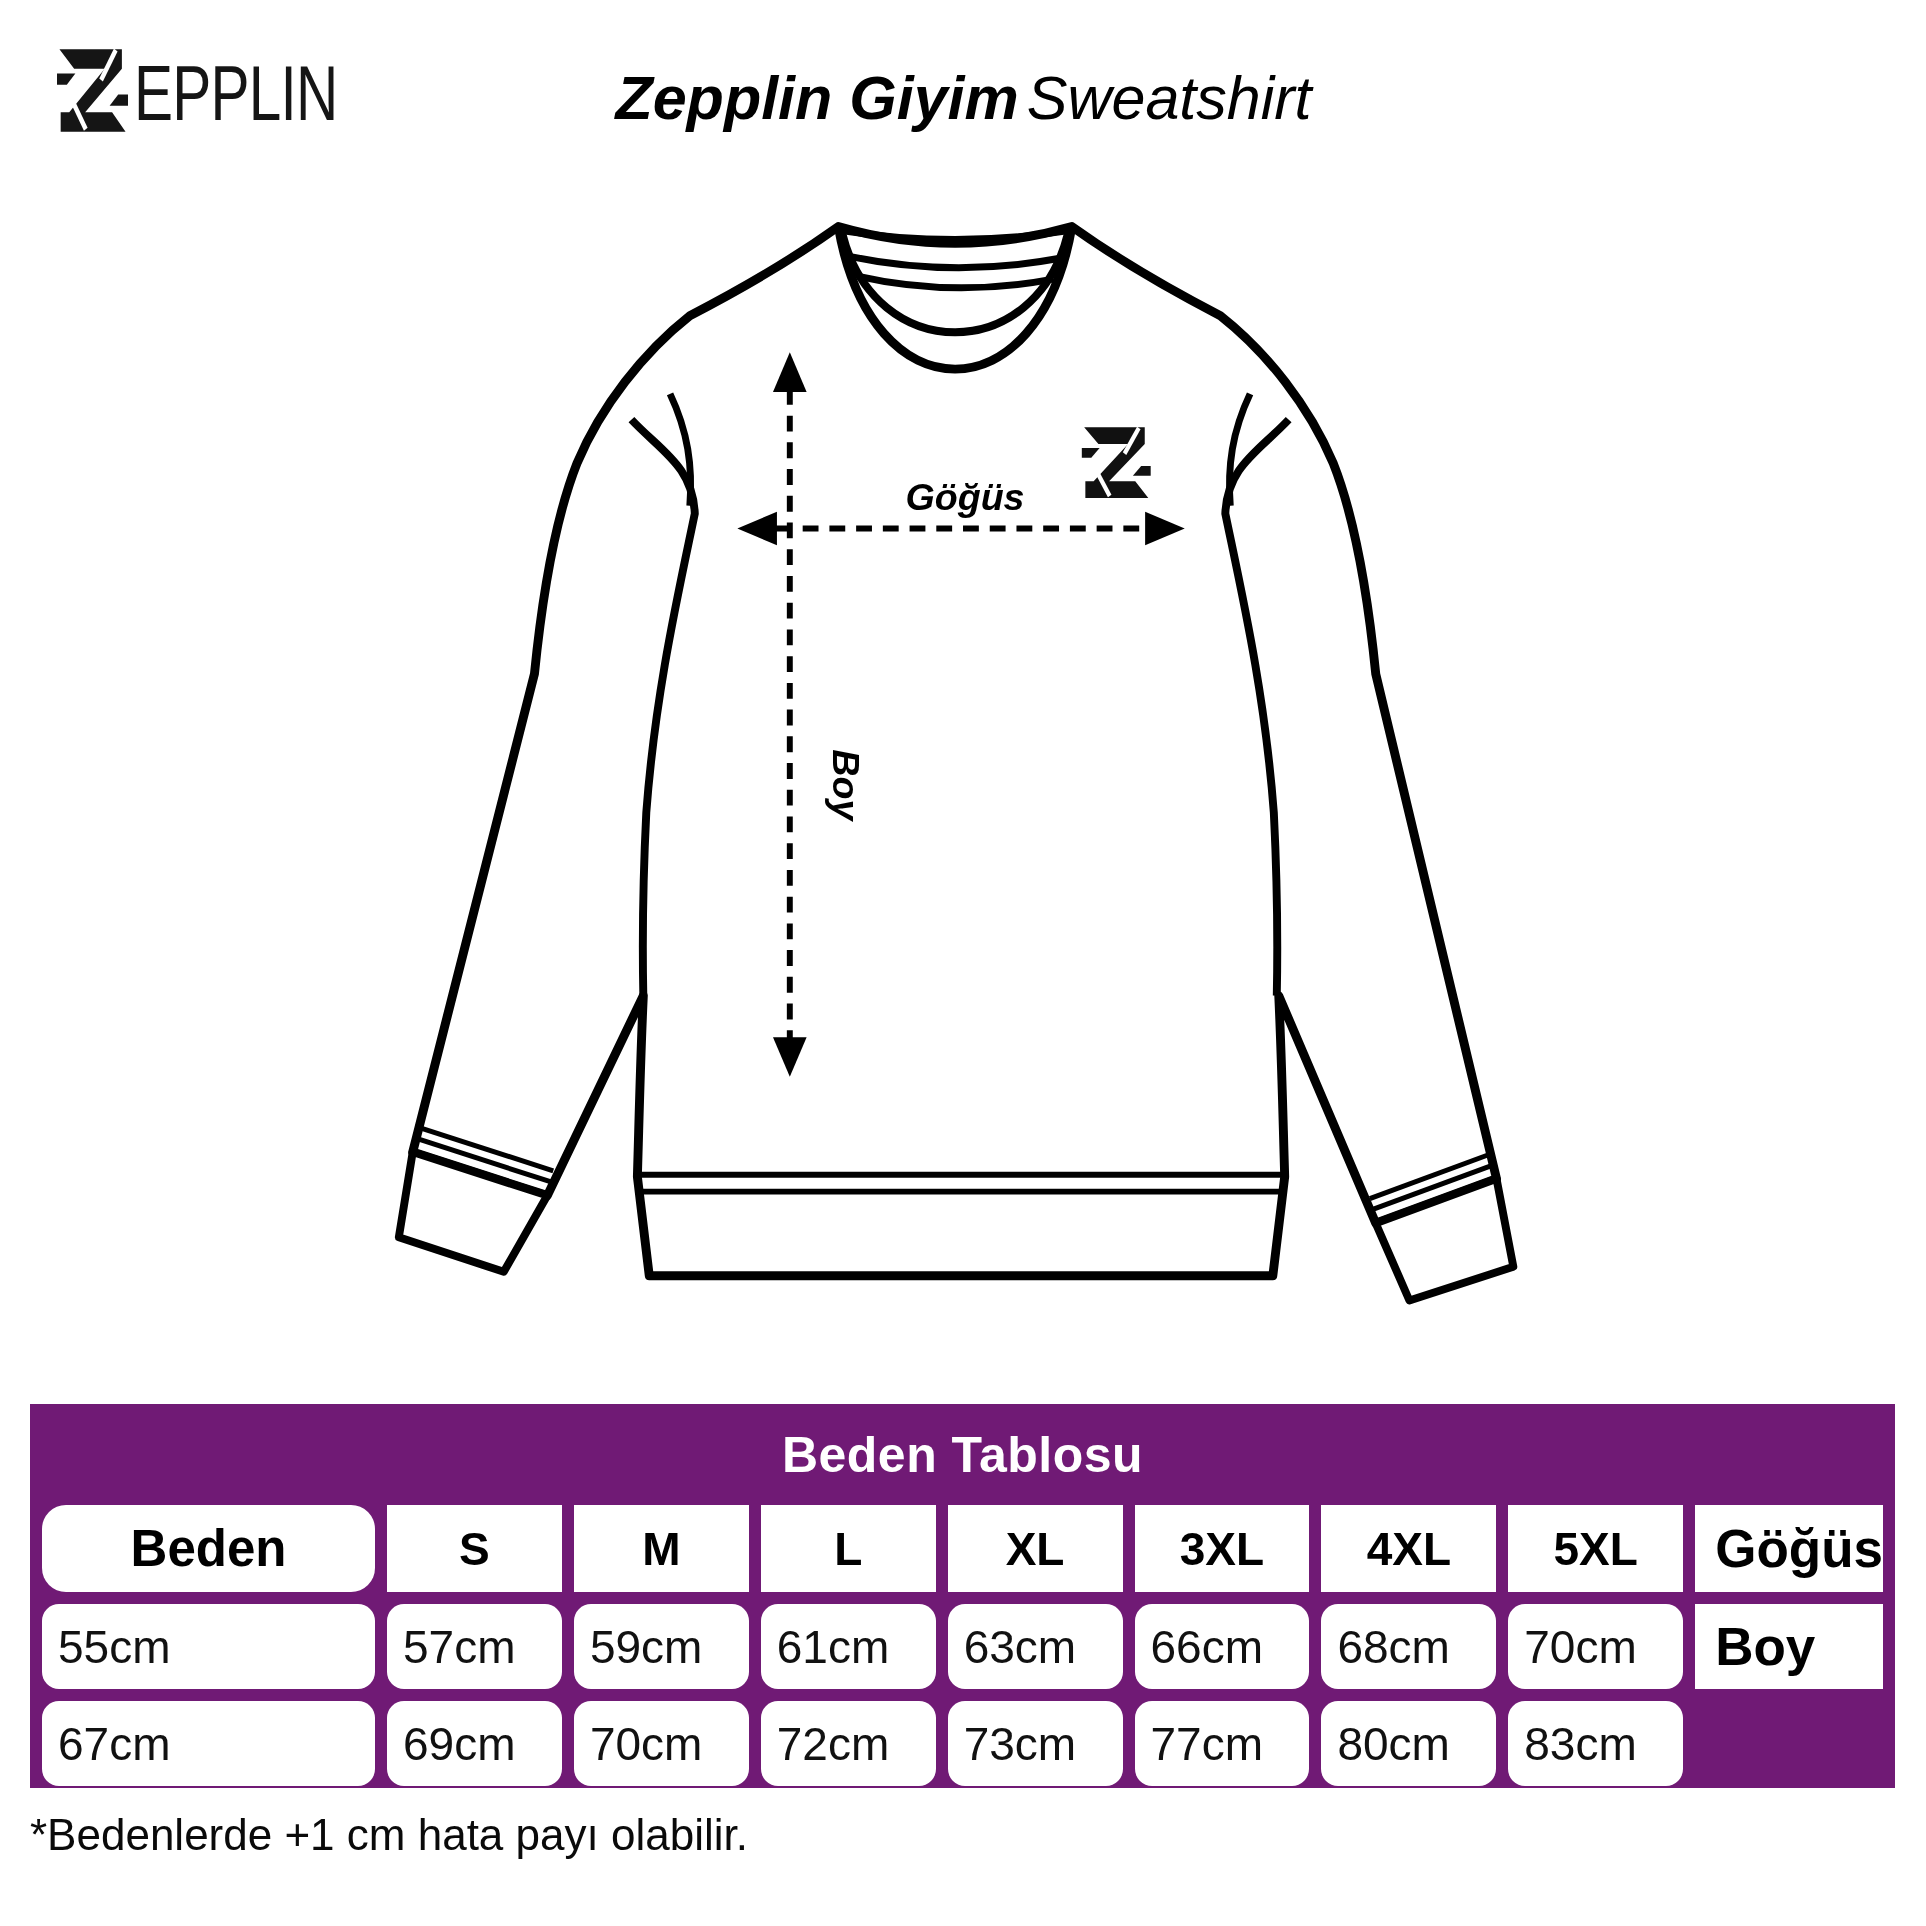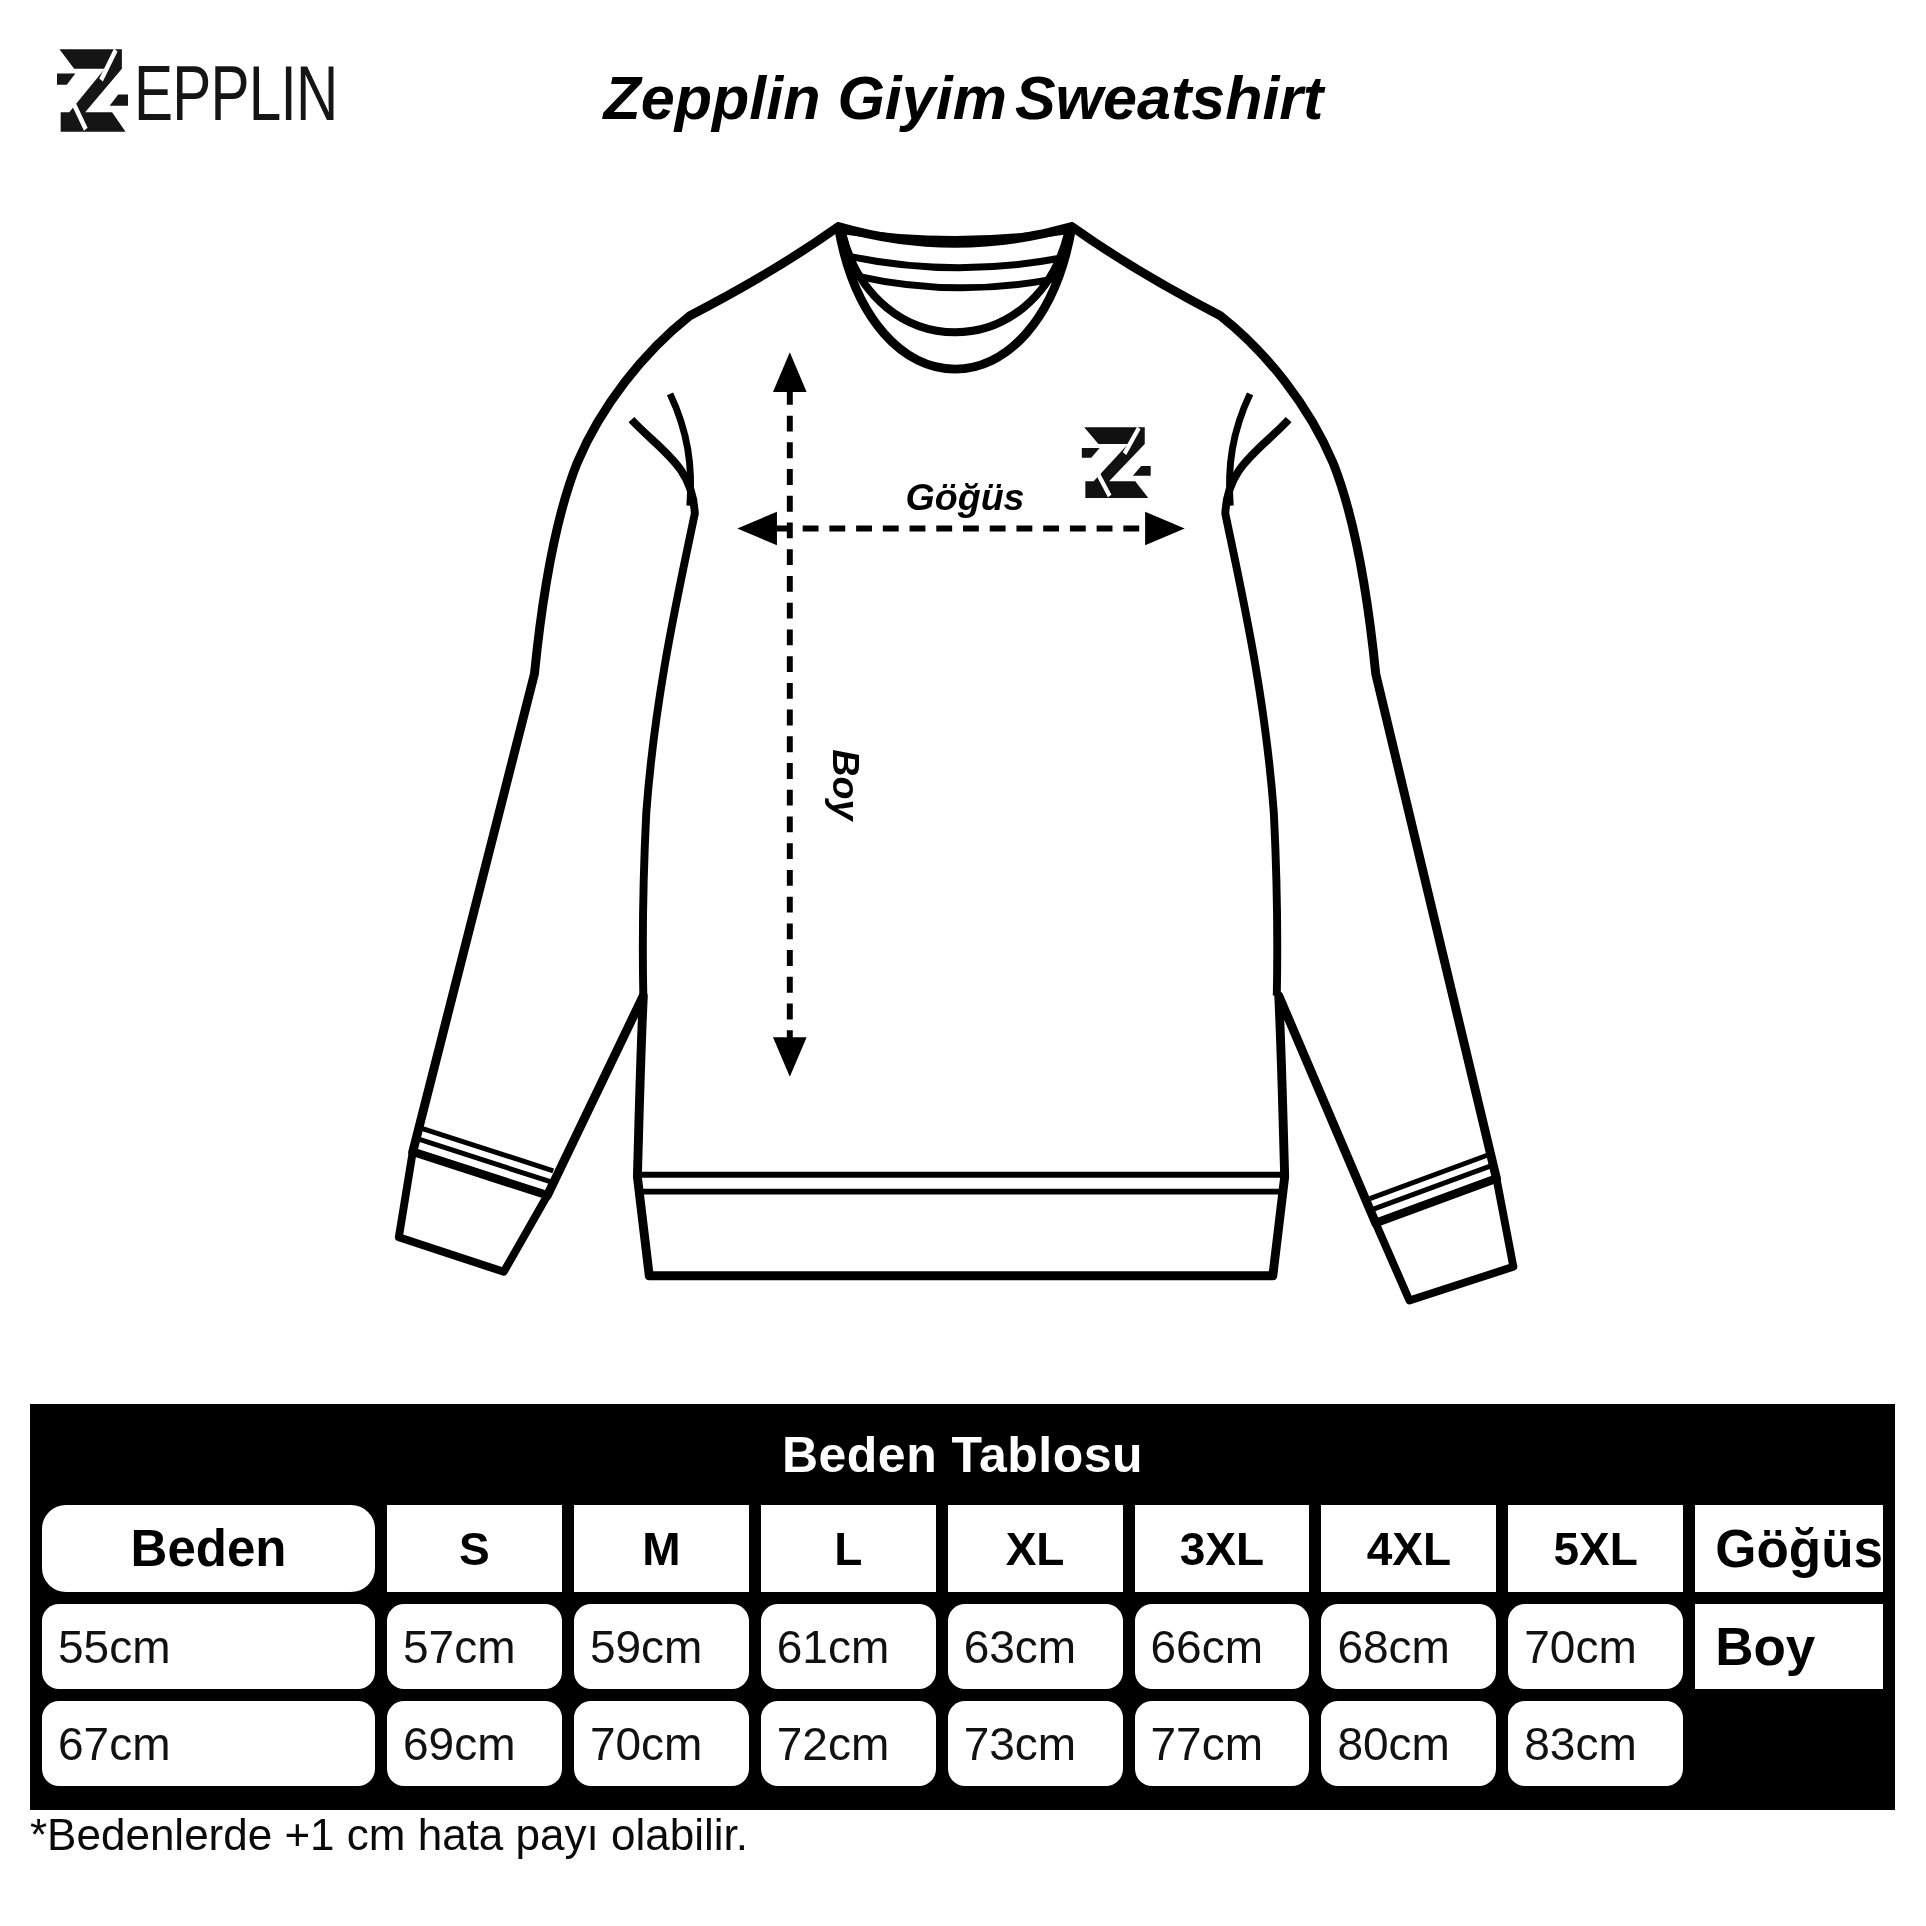--- a/index.html
+++ b/index.html
@@ -13,29 +13,29 @@
   .logo-text{
     font-size:77px;font-weight:500;line-height:1;letter-spacing:-1px;
     transform:scaleX(.76);transform-origin:left bottom;margin-left:6px;
     padding-bottom:3px;color:#151515;white-space:nowrap;
   }
   .title{
     position:absolute;left:0;top:65px;width:100%;text-align:center;
     font-style:italic;font-size:61px;line-height:1.1;white-space:nowrap;
   }
   .title .t-reg{font-weight:700;}
-  .title .t-bold{font-weight:700;margin-left:8px;}
+  .title .t-bold{font-weight:400;margin-left:8px;}
 
   
   .figure{position:absolute;left:287px;top:149px;}
 
   
   .size-table{
     position:absolute;left:30px;top:1404px;width:1865px;
-    background:#000000;box-sizing:border-box;padding:0 12px 24px 12px;
+    background:#701a75;box-sizing:border-box;padding:0 12px 2px 12px;
   }
   .table-title{
     height:101px;display:flex;align-items:center;justify-content:center;
     color:#fff;font-size:50px;font-weight:700;letter-spacing:0.5px;
   }
   .grid{
     display:grid;grid-template-columns:333px repeat(8,1fr);
     grid-template-rows:87px 85px 85px;gap:12px;
   }
   .cell{background:#fff;display:flex;align-items:center;box-sizing:border-box;}

